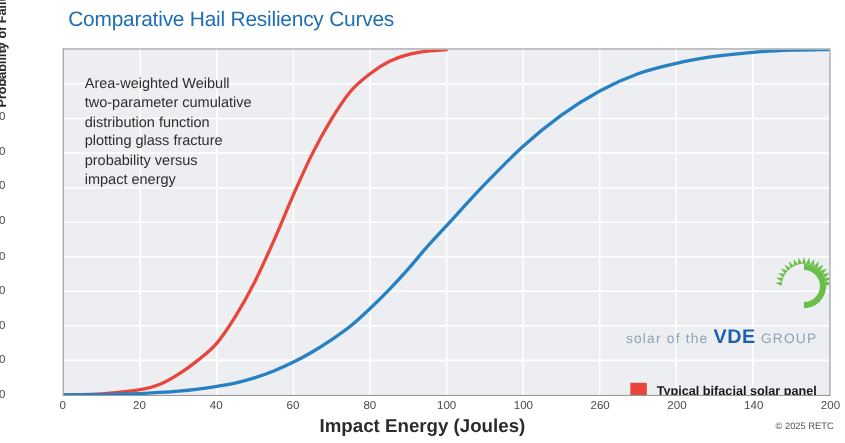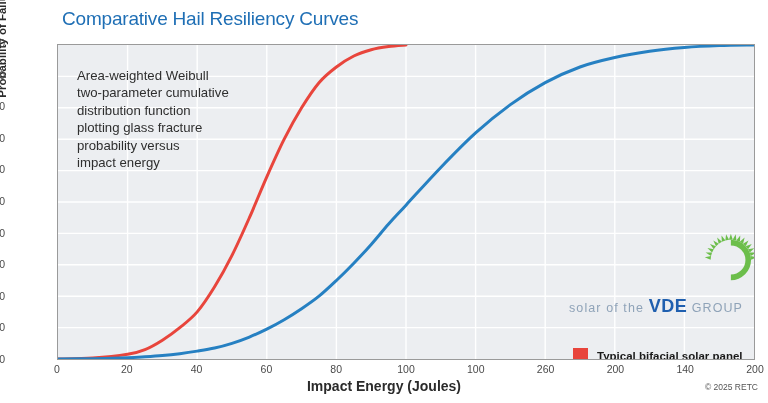--- a/index.html
+++ b/index.html
@@ -63,21 +63,21 @@
     top:363px;
     font-size:10.5px;
     color:#4a4a4a;
   }
   .x-tick span{position:absolute;left:0;transform:translateX(-50%);white-space:nowrap;}
   .x-axis-title{
     position:absolute;
     left:0; top:378px;
     width:768px;
     text-align:center;
-    font-size:14px;
+    font-size:17px;
     font-weight:bold;
     color:#2b2b2b;
   }
   .copyright{
     position:absolute;
     right:10px; top:382px;
     font-size:8.5px;
     color:#555;
     margin-left:48px;
   }

